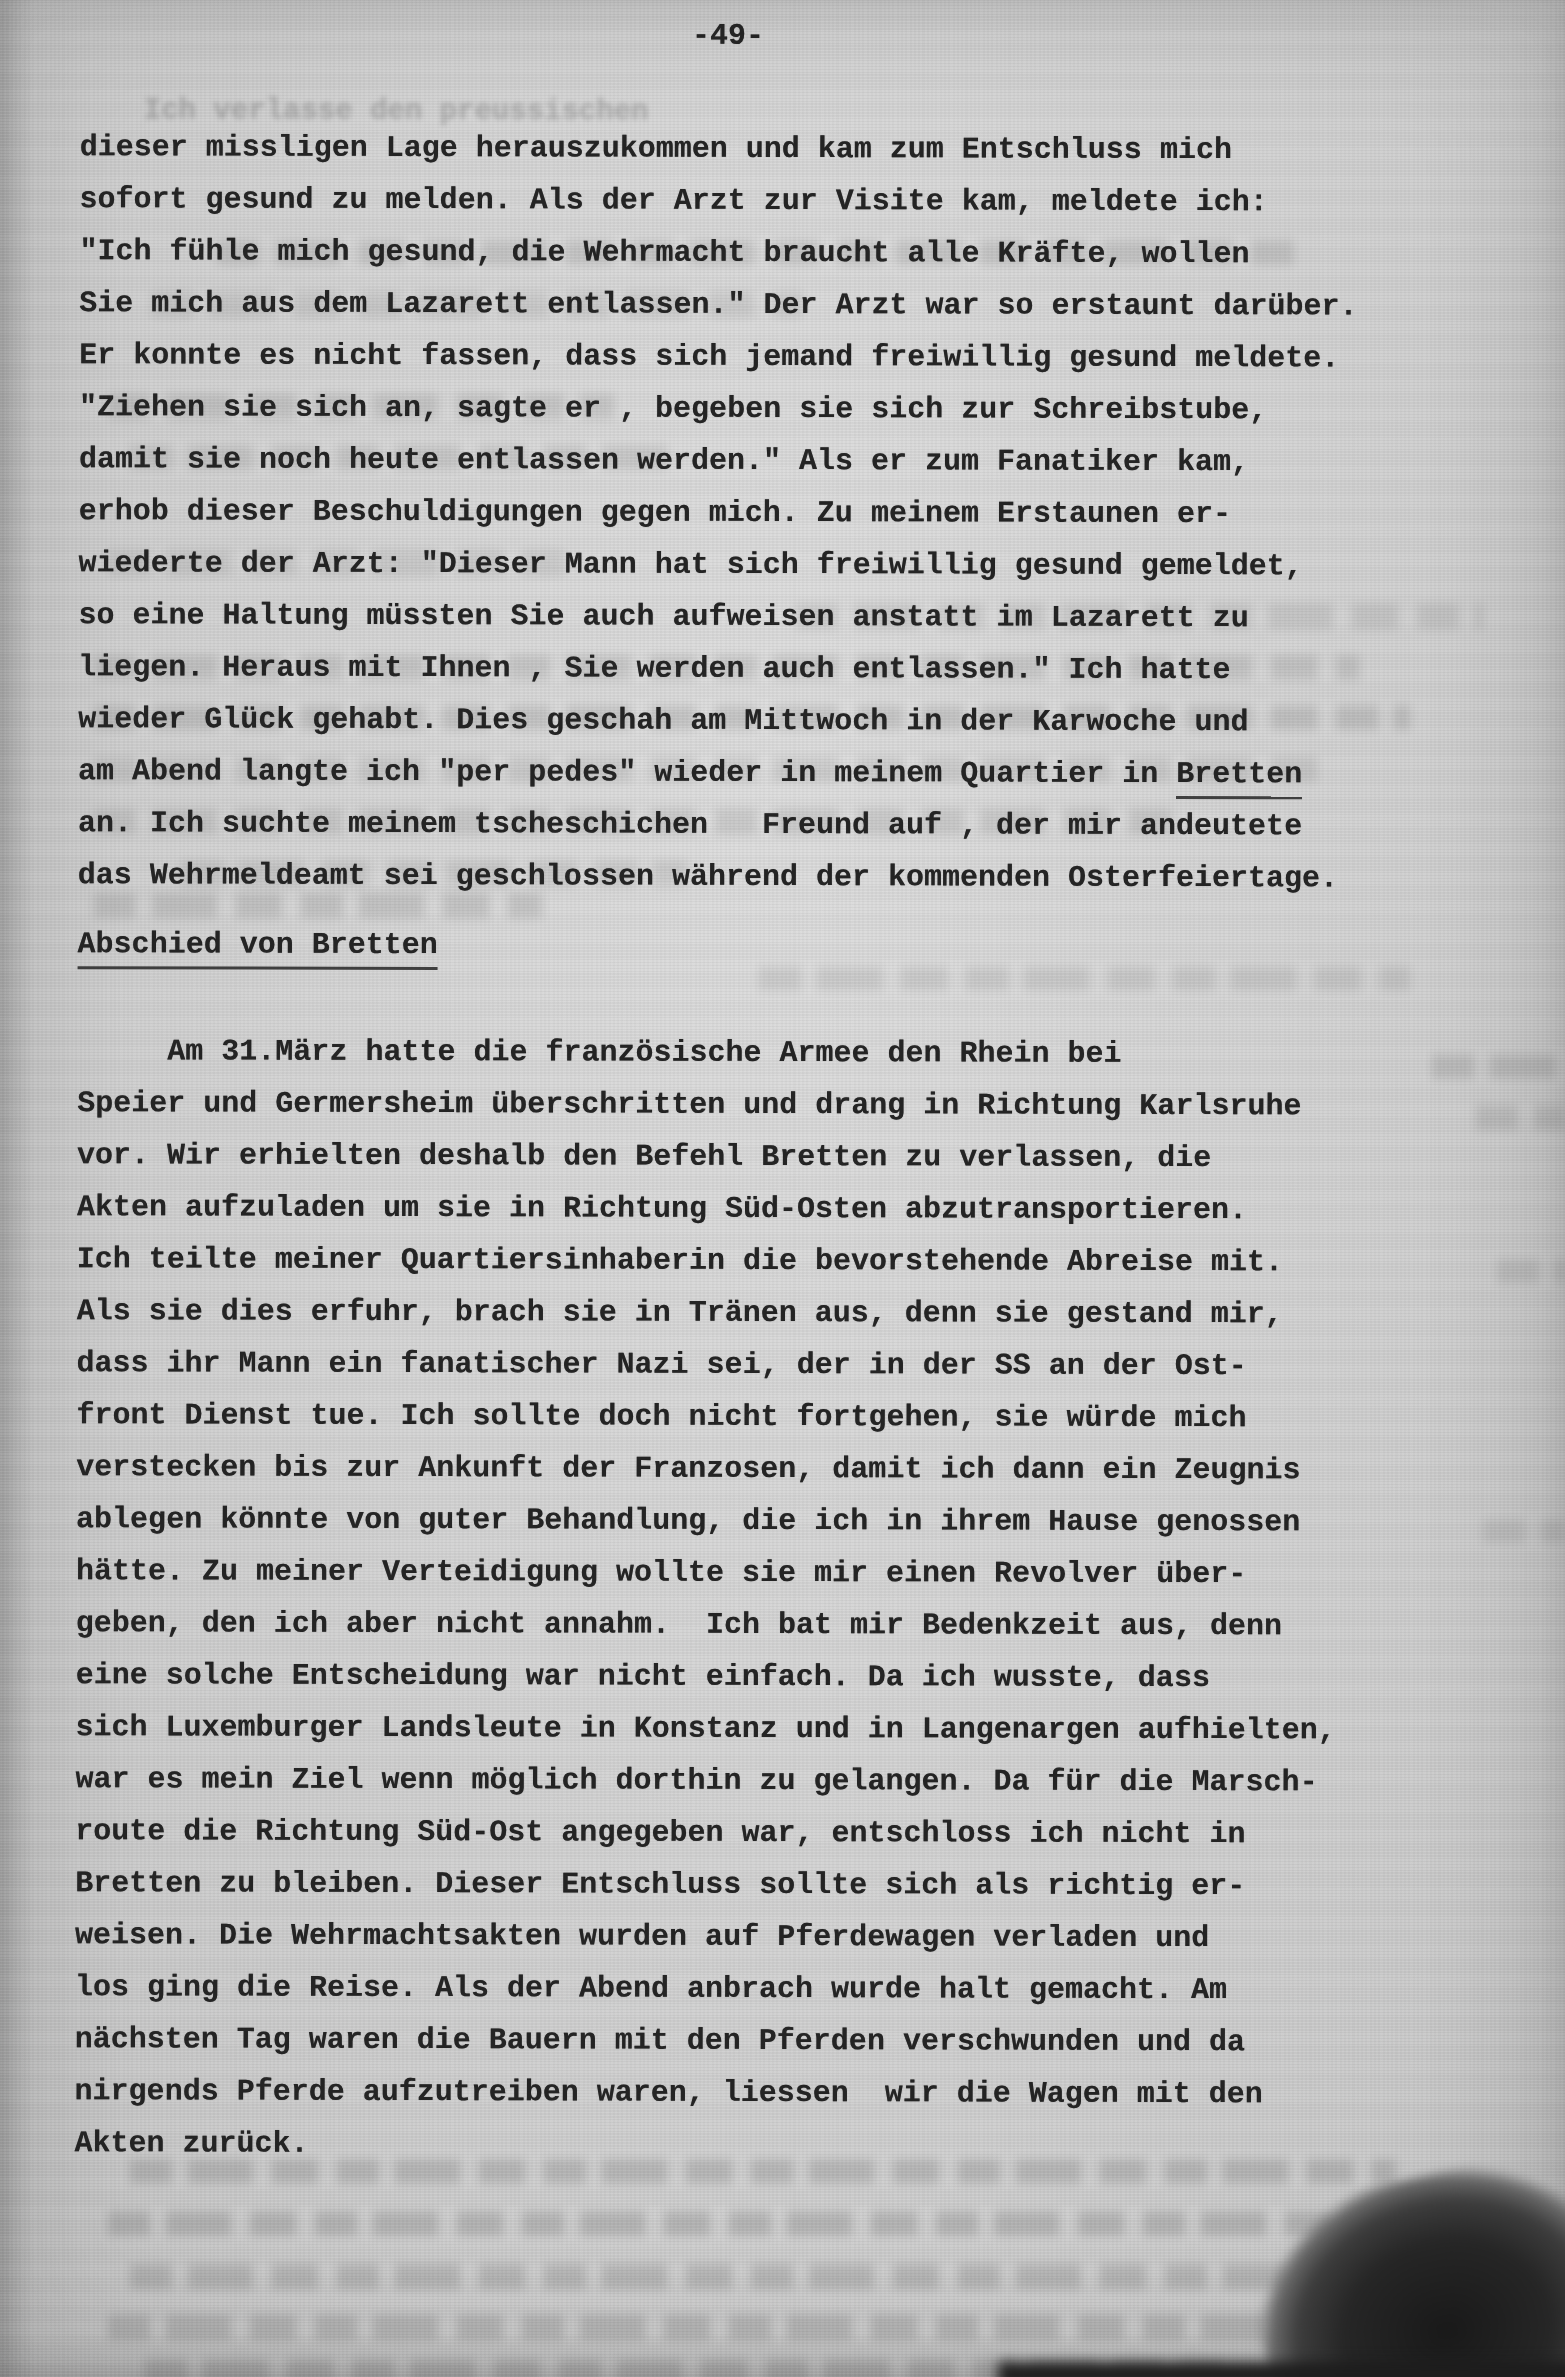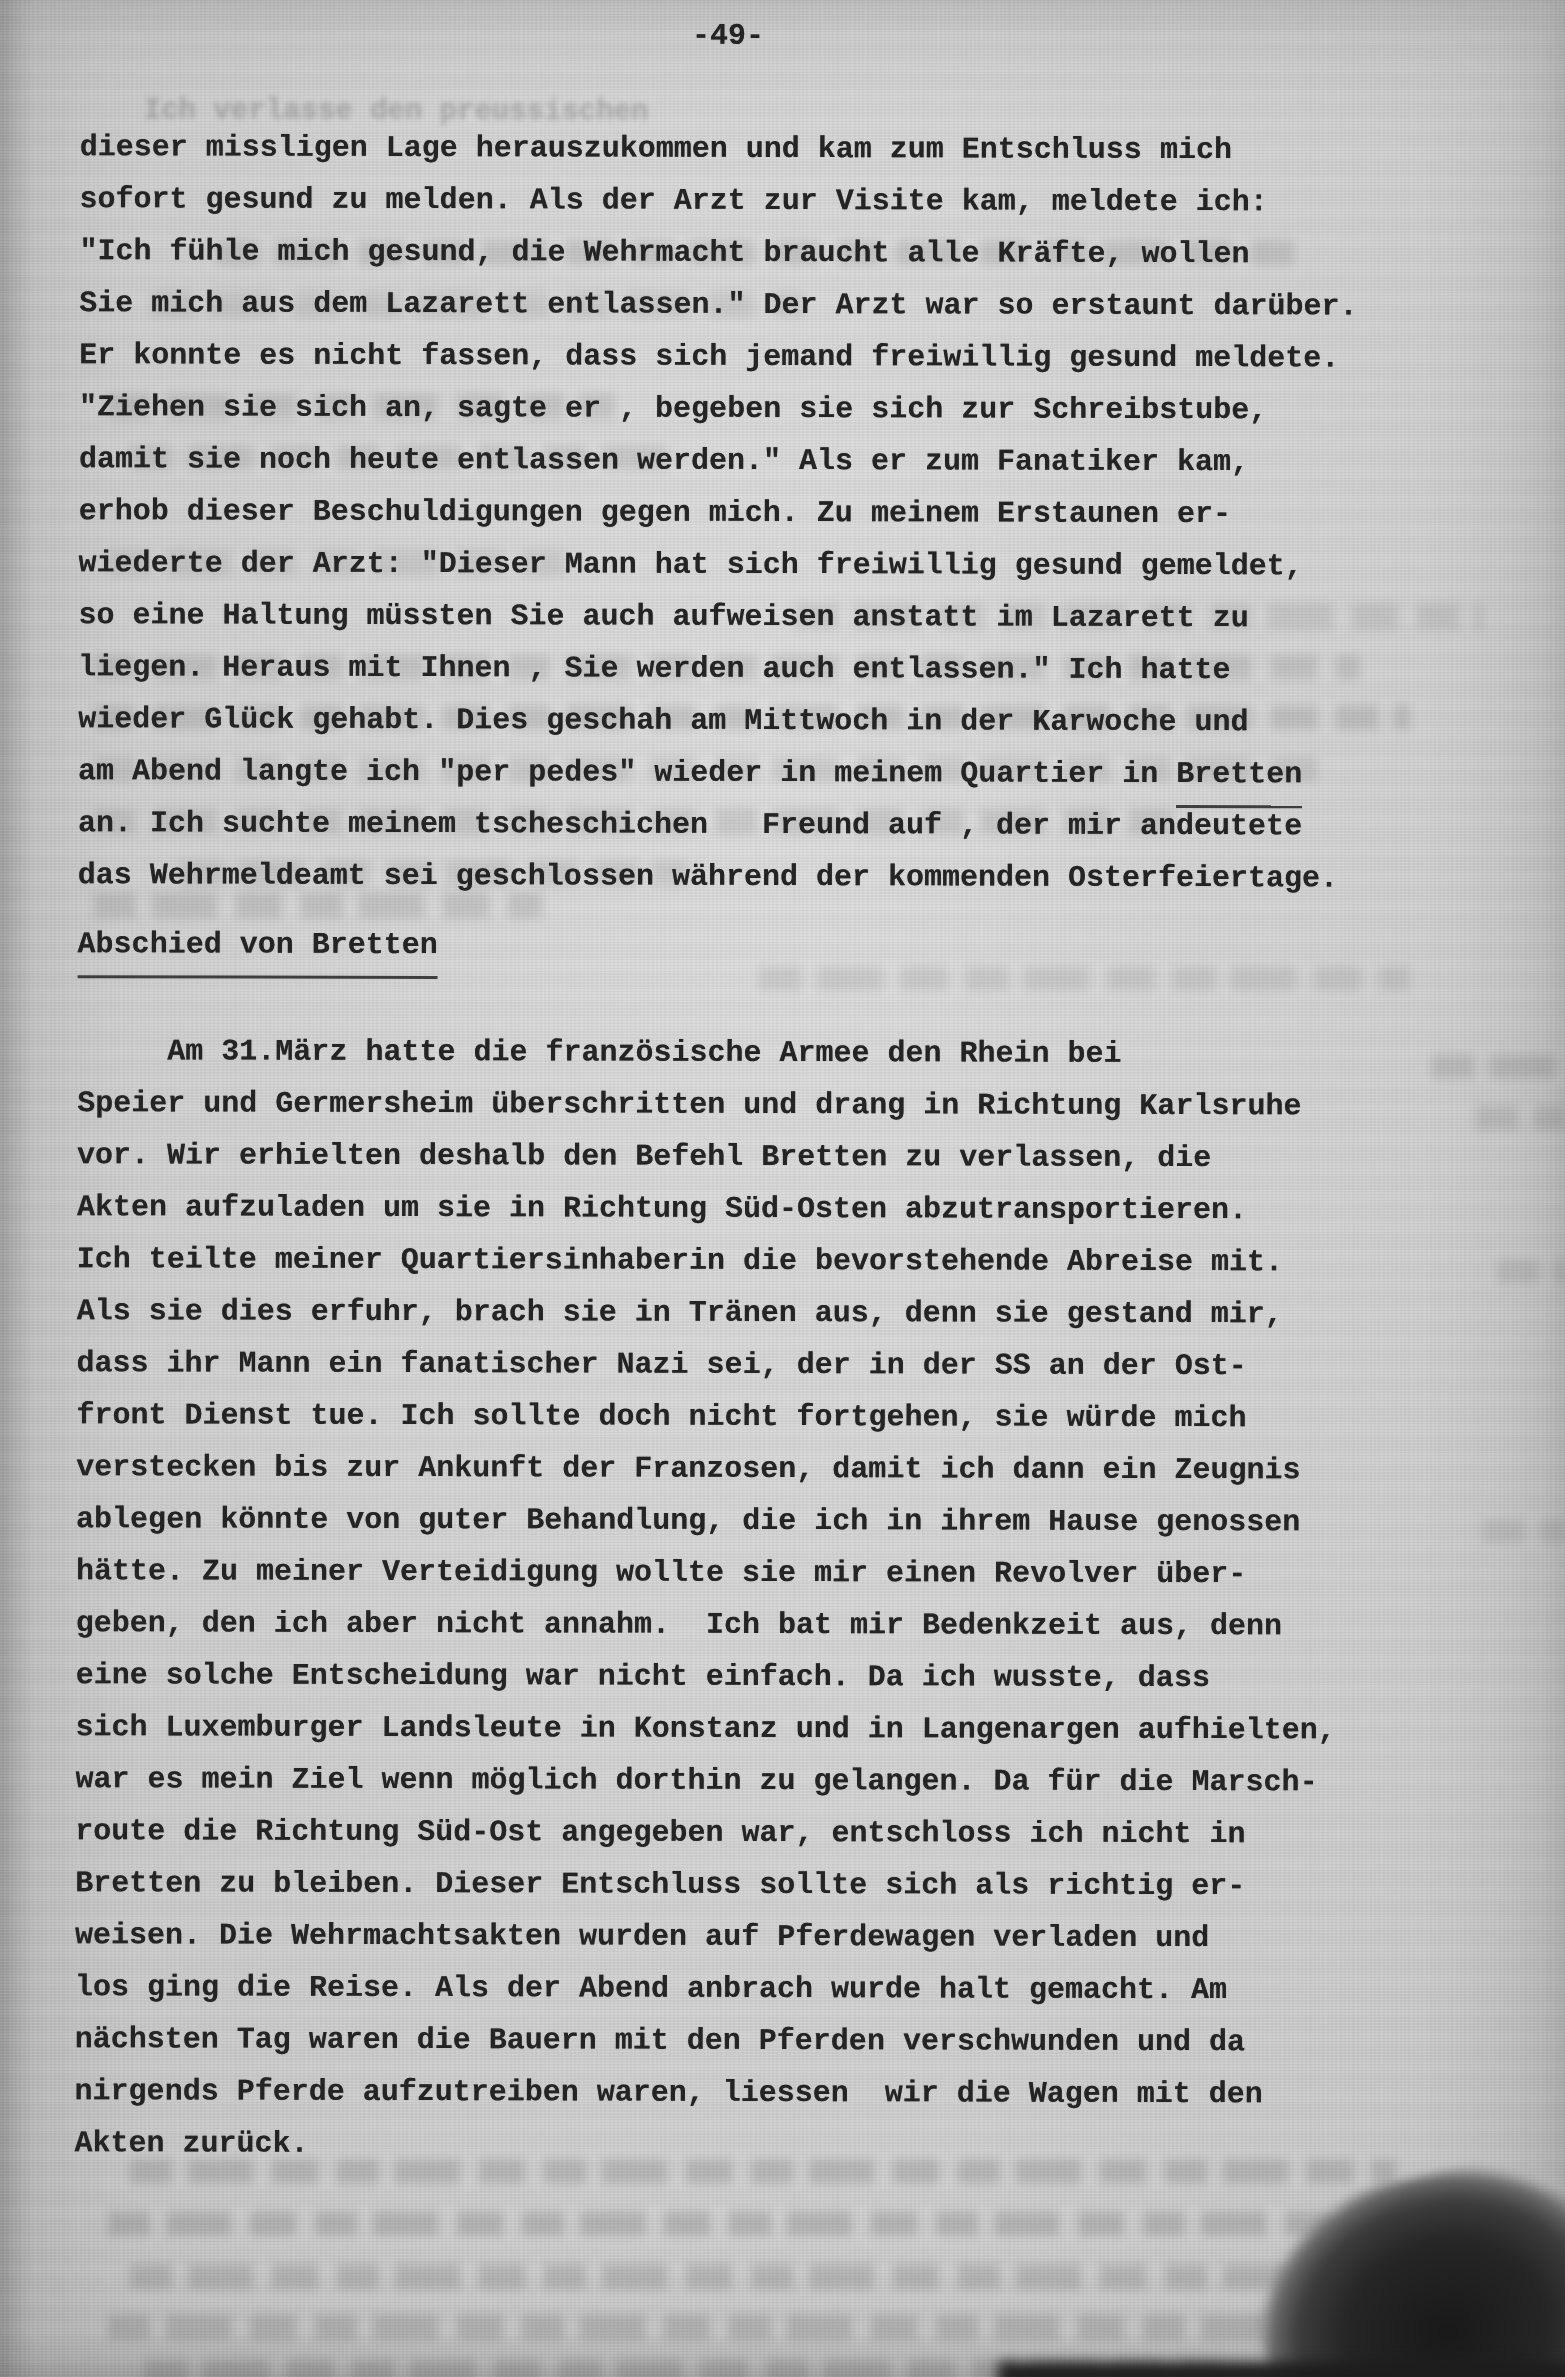--- a/index.html
+++ b/index.html
@@ -34,21 +34,21 @@
     position:absolute;top:10px;left:0;width:100%;
     text-align:center;
     transform:translateX(-58px);
   }
   .para{position:absolute;left:77px;}
   #p1{top:123px;}
   #p2{top:1027px;}
   .heading{position:absolute;left:77px;top:920px;}
   .heading .uline, .uline{
     border-bottom:3.6px solid rgba(30,30,30,.82);
-    padding-bottom:14px;
+    padding-bottom:5px;
   }
   .line{height:52px;}
   .ghost-fragment{
     position:absolute;left:141px;top:87px;
     font-weight:bold;font-size:29px;
     color:#3c3c3c;
     opacity:.26;
     filter:blur(2.9px);
     white-space:pre;
   }

